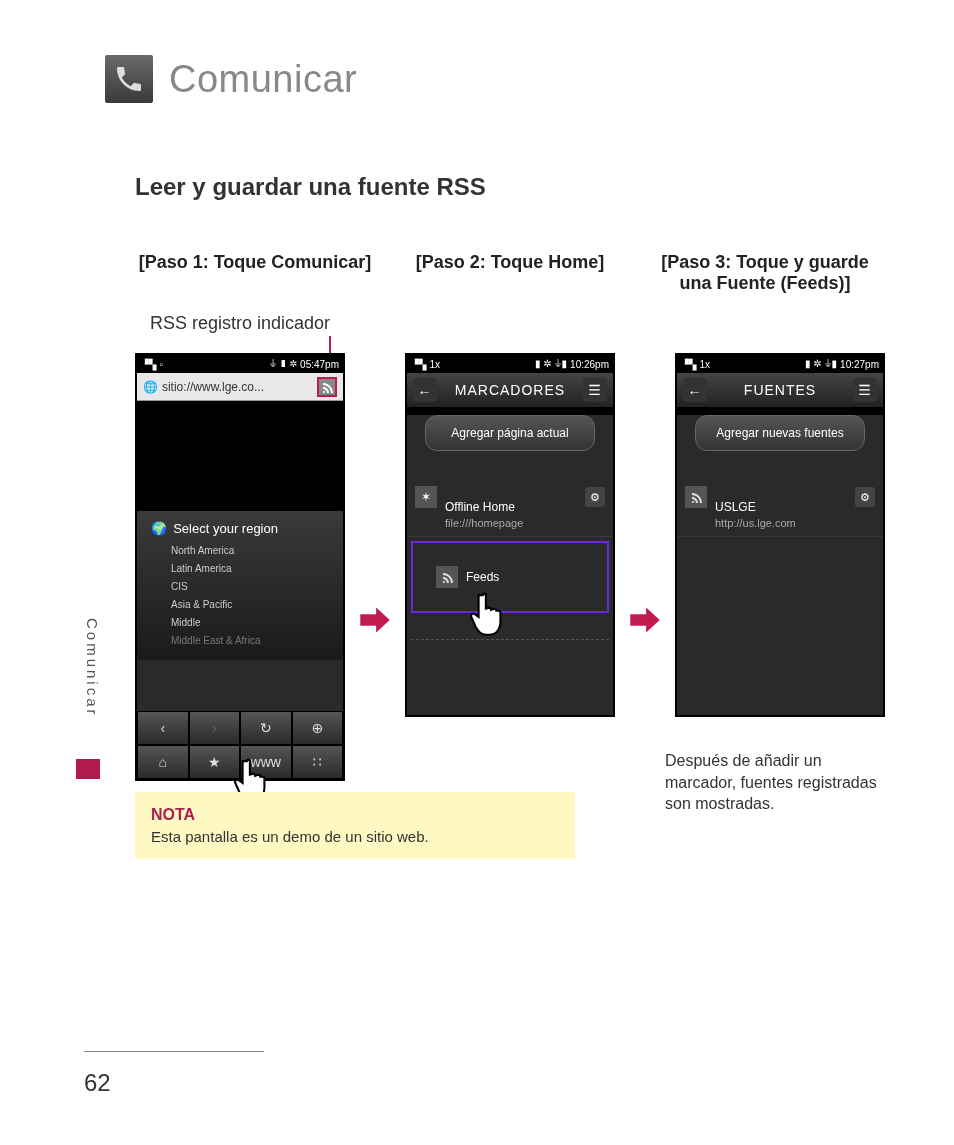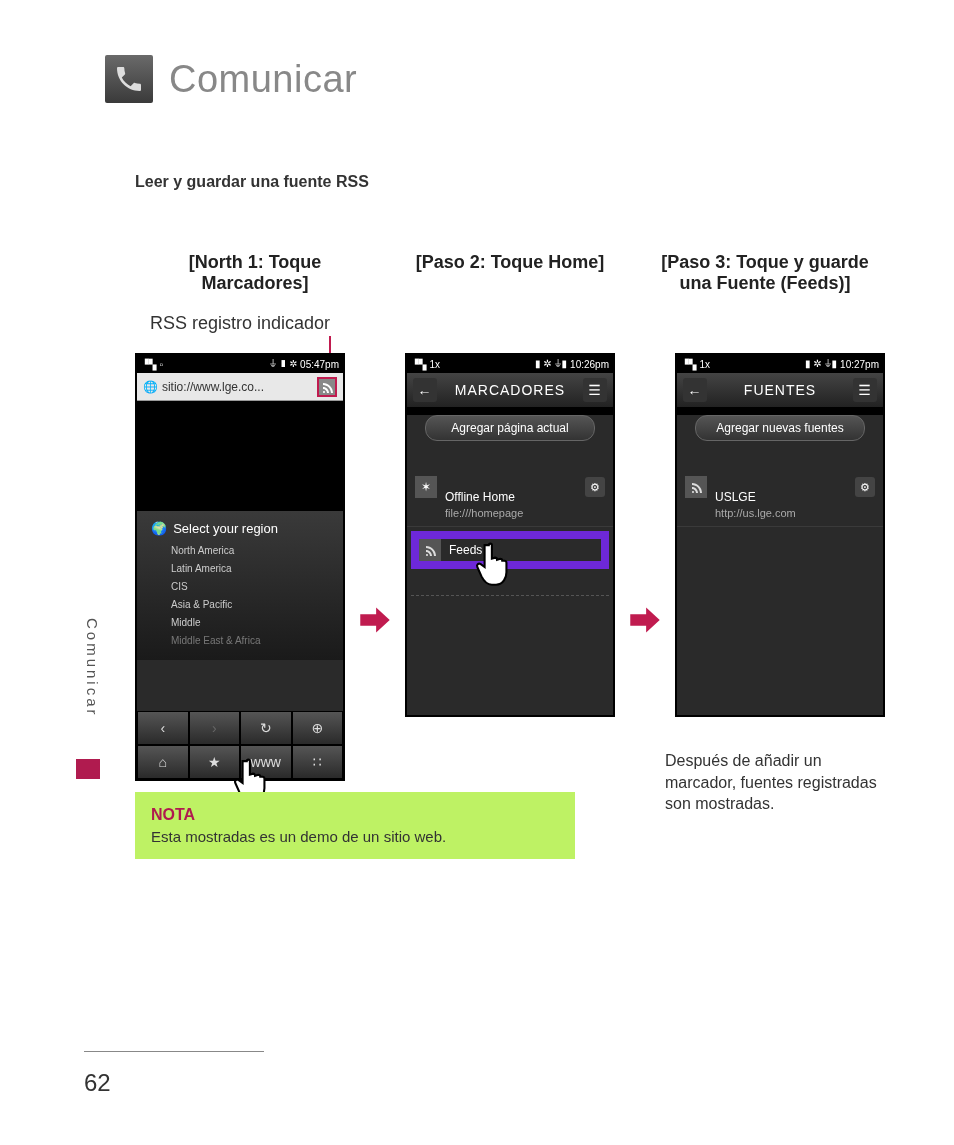--- a/index.html
+++ b/index.html
@@ -31,21 +31,21 @@
   .page-title {
     font-size: 38px;
     font-weight: 300;
     color: #888;
     letter-spacing: 0.5px;
   }
   .section-title {
     position: absolute;
     top: 173px;
     left: 135px;
-    font-size: 16px;
+    font-size: 24px;
     font-weight: 600;
     color: #333;
   }
   .steps-row {
     position: absolute;
     top: 252px;
     left: 135px;
     width: 750px;
     display: flex;
     justify-content: space-between;
@@ -134,21 +134,21 @@
   }
   .title-bar .back-btn {
     width:24px;height:24px;background:#333;display:flex;align-items:center;justify-content:center;border-radius:3px;
   }
   .title-bar .menu-btn {
     width:24px;height:24px;background:#333;display:flex;align-items:center;justify-content:center;border-radius:3px;font-size:14px;
   }
   .add-btn {
     margin:8px auto;
     width:170px;
-    height:26px;
+    height:36px;
     background:linear-gradient(#555,#333);
     border:1px solid #666;
     border-radius:12px;
     display:flex;align-items:center;justify-content:center;
     font-size:12px;
   }
   .list-item {
     display:flex;align-items:center;
     padding:6px 8px;
     gap:8px;
@@ -157,23 +157,23 @@
     min-height:40px;
   }
   .list-item .li-icon {
     width:22px;height:22px;background:#555;display:flex;align-items:center;justify-content:center;font-size:12px;
   }
   .list-item .li-text { flex:1; line-height:1.3;margin-top:35px; }
   .list-item .li-text .sub { color:#aaa; font-size:11px; }
   .list-item .gear { width:20px;height:20px;background:#444;border-radius:3px;display:flex;align-items:center;justify-content:center;font-size:11px; }
   .feeds-item {
     display:flex;align-items:center;
-    padding:0;
+    padding:23px;
     gap:8px;
-    border:8px solid #6d28d9;
+    border:2px solid #6d28d9;
     margin:4px 4px 0 4px;
     background:#2a2a2a;
     position:relative;
   }
   .feeds-item .li-icon { width:22px;height:22px;background:#555;display:flex;align-items:center;justify-content:center;font-size:11px; }
   .region-panel {
     background:linear-gradient(#3a3a3a,#1a1a1a);
     padding:10px 14px;
     margin-top:110px;
     font-size:11px;
@@ -195,21 +195,21 @@
   .hand-svg { width:100%;height:100%; }
   .arrow-between {
     align-self:center;
     margin-top:110px;
   }
   .note-box {
     position:absolute;
     top:792px;
     left:135px;
     width:440px;
-    background:#bef264;
+    background:#fef9c3;
     padding:14px 16px;
   }
   .note-heading { color:#b01b4f; font-weight:700; font-size:16px; margin-bottom:4px; }
   .note-text { font-size:15px; color:#333; }
   .after-text {
     position:absolute;
     top:750px;
     left:665px;
     width:230px;
     font-size:16px;
@@ -258,21 +258,21 @@
         <path d="M6.6 10.8c1.4 2.8 3.8 5.1 6.6 6.6l2.2-2.2c.3-.3.7-.4 1-.2 1.1.4 2.4.6 3.6.6.6 0 1 .4 1 1V20c0 .6-.4 1-1 1C10.6 21 3 13.4 3 4c0-.6.4-1 1-1h3.5c.6 0 1 .4 1 1 0 1.2.2 2.5.6 3.6.1.4 0 .8-.2 1l-2.3 2.2z"></path>
       </svg>
   </div>
   <div class="page-title">Comunicar</div>
 </div>
 
 <div class="section-title">Leer y guardar una fuente RSS</div>
 
 <div class="steps-row">
   <div class="step-col">
-      <div class="step-heading">[North 1: Toque Marcadores]</div>
+      <div class="step-heading">[Paso 1: Toque Comunicar]</div>
     </div>
   <div class="step-col">
       <div class="step-heading">[Paso 2: Toque Home]</div>
     </div>
   <div class="step-col">
       <div class="step-heading">[Paso 3: Toque y guarde una Fuente (Feeds)]</div>
     </div>
 </div>
 
 <div class="rss-label">RSS registro indicador</div>
@@ -421,21 +421,21 @@
           <div class="sub">http://us.lge.com</div>
         </div>
         <div class="gear">⚙</div>
       </div>
     </div>
   </div>
 </div>
 
 <div class="note-box">
   <div class="note-heading">NOTA</div>
-  <div class="note-text">Esta mostradas es un demo de un sitio web.</div>
+  <div class="note-text">Esta pantalla es un demo de un sitio web.</div>
 </div>
 
 <div class="after-text">Después de añadir un marcador, fuentes registradas son mostradas.</div>
 
 <div class="side-tab">Comunicar</div>
 <div class="side-bar"></div>
 
 <div class="page-rule"></div>
 <div class="page-number">62</div>
 

